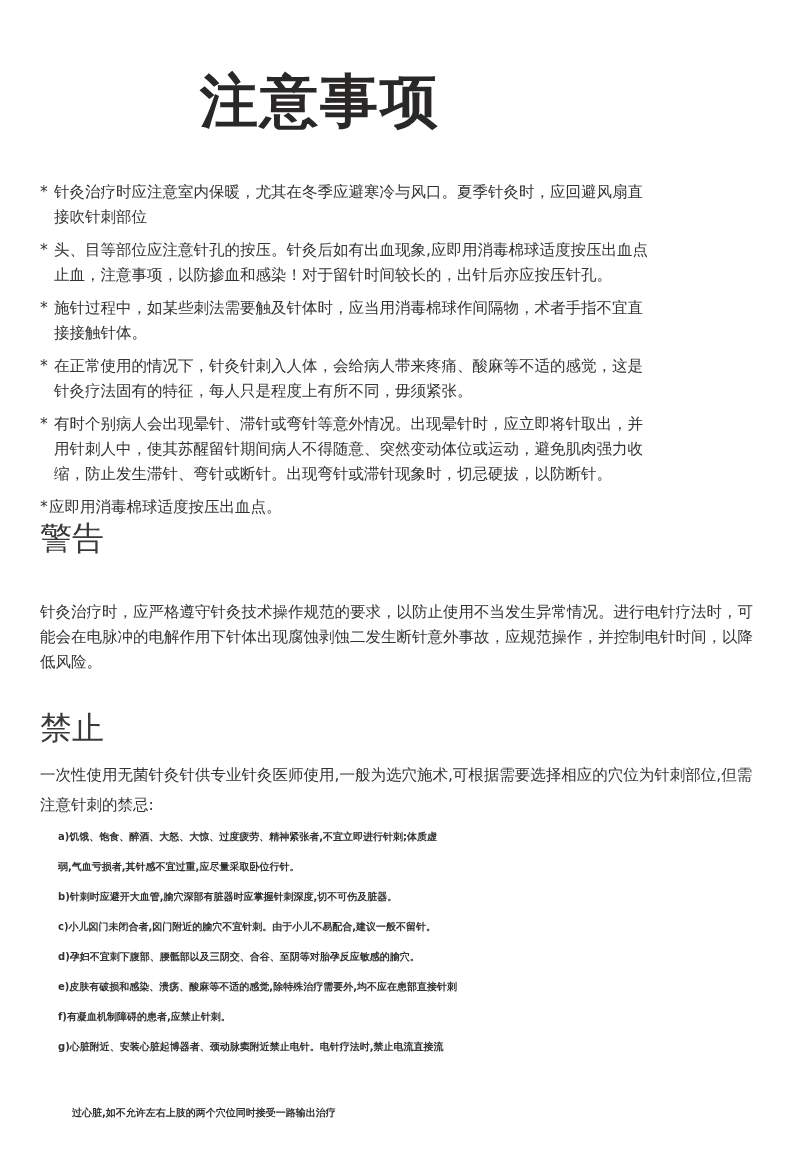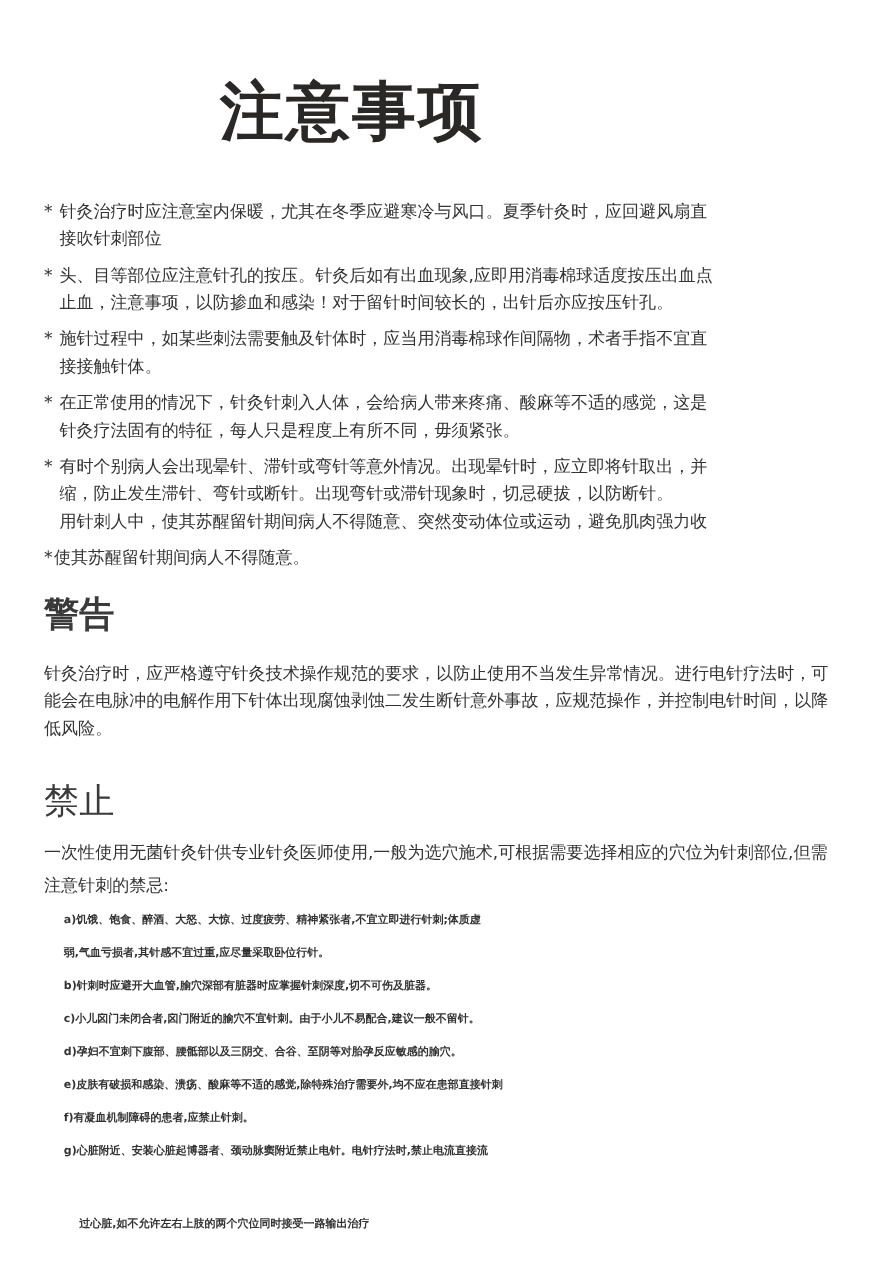--- a/index.html
+++ b/index.html
@@ -41,30 +41,30 @@
     <div>接接触针体。</div>
   </div>
   <div class="note">
     <span class="star">*</span>
     <div>在正常使用的情况下，针灸针刺入人体，会给病人带来疼痛、酸麻等不适的感觉，这是</div>
     <div>针灸疗法固有的特征，每人只是程度上有所不同，毋须紧张。</div>
   </div>
   <div class="note">
     <span class="star">*</span>
     <div>有时个别病人会出现晕针、滞针或弯针等意外情况。出现晕针时，应立即将针取出，并</div>
+    <div>用针刺人中，使其苏醒留针期间病人不得随意、突然变动体位或运动，避免肌肉强力收</div>
     <div>缩，防止发生滞针、弯针或断针。出现弯针或滞针现象时，切忌硬拔，以防断针。</div>
-    <div>用针刺人中，使其苏醒留针期间病人不得随意、突然变动体位或运动，避免肌肉强力收</div>
   </div>
   <div class="note tight">
     <span class="star">*</span>
-    <div>使其苏醒留针期间病人不得随意。</div>
+    <div>应即用消毒棉球适度按压出血点。</div>
   </div>
 </div>
 
-<div class="section-h" style="top:538px;font-weight:bold;">警告</div>
+<div class="section-h" style="top:518px;">警告</div>
 <div class="warn-p">针灸治疗时，应严格遵守针灸技术操作规范的要求，以防止使用不当发生异常情况。进行电针疗法时，可能会在电脉冲的电解作用下针体出现腐蚀剥蚀二发生断针意外事故，应规范操作，并控制电针时间，以降低风险。</div>
 
 <div class="section-h" style="top:708px;">禁止</div>
 <div class="forbid-intro">一次性使用无菌针灸针供专业针灸医师使用,一般为选穴施术,可根据需要选择相应的穴位为针刺部位,但需注意针刺的禁忌:</div>
 
 <div class="forbid-list">
   <div class="fitem">
     <span>a)饥饿、饱食、醉酒、大怒、大惊、过度疲劳、精神紧张者,不宜立即进行针刺;体质虚</span>
     <span class="cont">弱,气血亏损者,其针感不宜过重,应尽量采取卧位行针。</span>
   </div>

